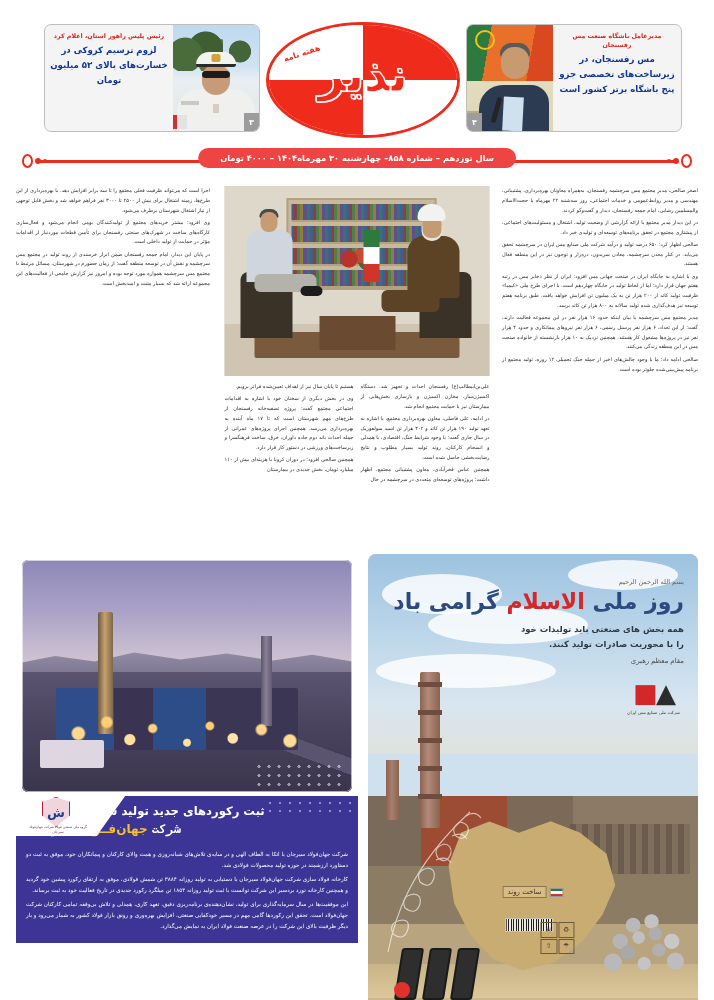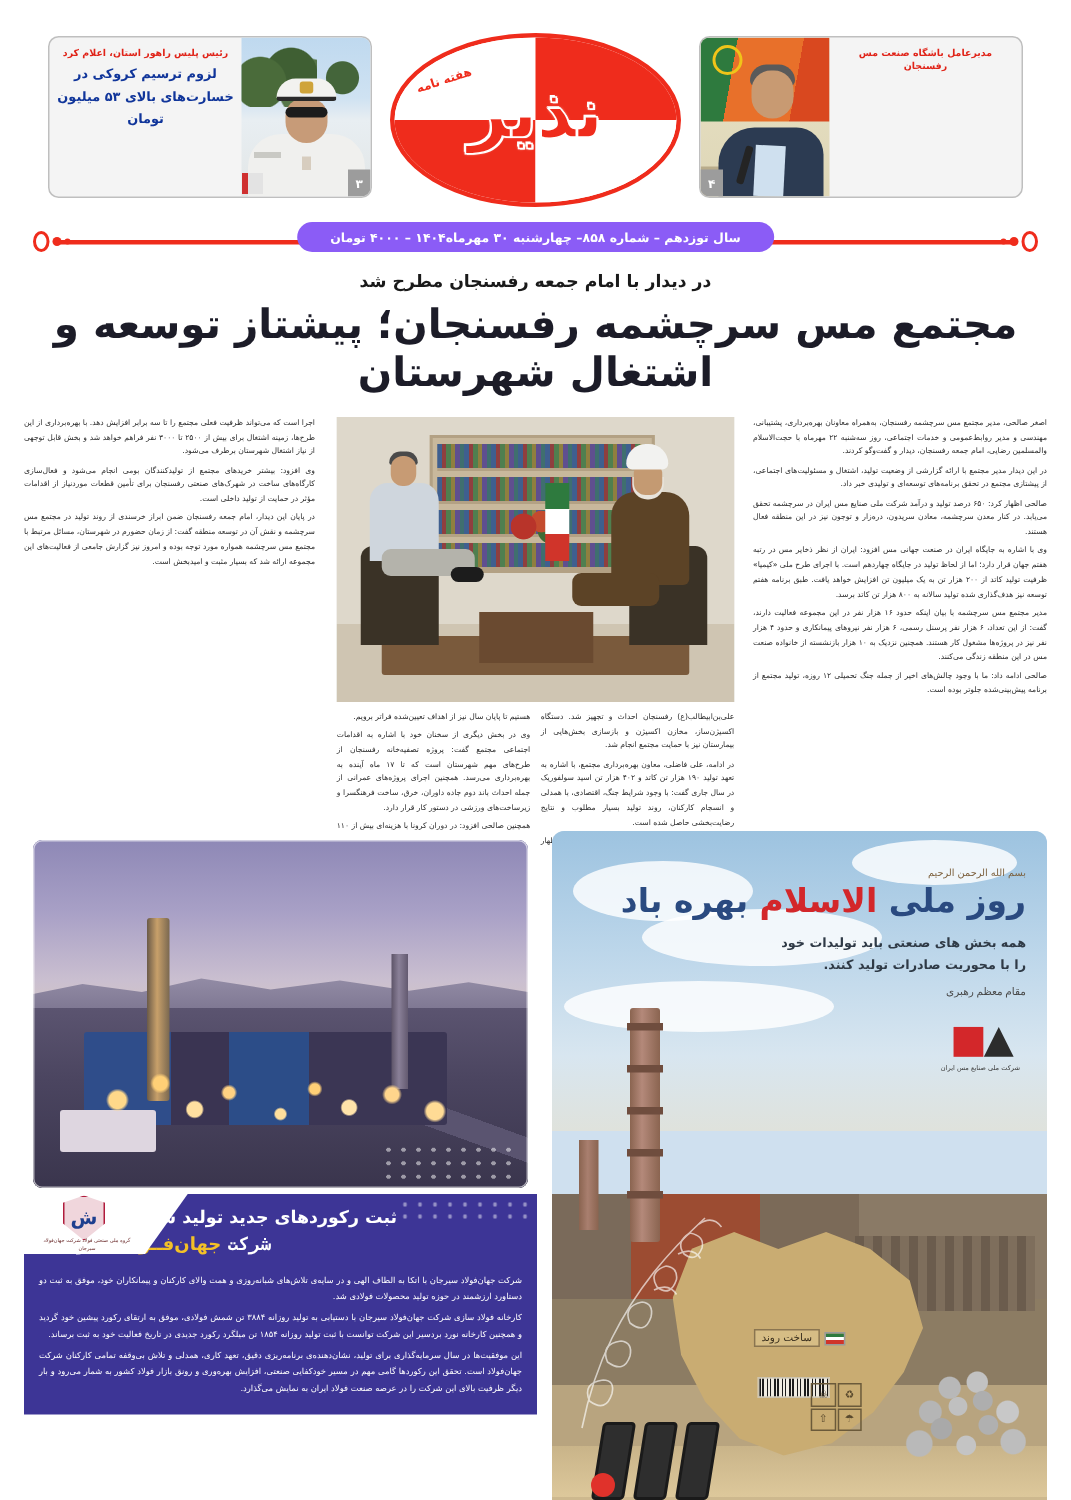--- a/index.html
+++ b/index.html
@@ -6,21 +6,21 @@
   * { box-sizing: border-box; margin: 0; padding: 0; }
   html, body {
     width: 714px; height: 1000px;
     background: #ffffff;
     font-family: "DejaVu Sans", "Liberation Sans", sans-serif;
     overflow: hidden;
   }
   .page { position: relative; width: 714px; height: 1000px; background: #fff; }
 
   
-  .masthead { position: relative; height: 120px; margin: 24px 0 0 0; padding-left: 28px; }
+  .masthead { position: relative; height: 120px; margin: 24px 0 0 12px; padding-left: 28px; }
 
   .teaser {
     position: absolute; top: 0;
     width: 216px; height: 108px;
     border: 1px solid #bfbfbf;
     border-radius: 7px;
     background: #f4f4f4;
     overflow: hidden;
     display: flex;
   }
@@ -126,21 +126,21 @@
     text-shadow: 0 0 2px #fff, 1px 1px 0 #fff;
   }
 
   
   .datebar { position: relative; height: 26px; margin-top: 4px; }
   .datebar .rule {
     position: absolute; top: 12px; left: 36px; right: 36px; height: 3px; background: #ef2c1c;
   }
   .datebar .pill {
     position: absolute; left: 50%; top: 0; transform: translateX(-50%);
-    background: #8b5cf6; color: #fff; font-size: 8.3px; font-weight: bold;
+    background: #ef4444; color: #fff; font-size: 8.3px; font-weight: bold;
     padding: 5px 22px; border-radius: 13px; white-space: nowrap; letter-spacing: .2px;
   }
   .orn { position: absolute; top: 6px; display: flex; align-items: center; gap: 2px; }
   .orn-l { left: 22px; }
   .orn-r { right: 22px; flex-direction: row-reverse; }
   .orn .d1 { width: 4px; height: 4px; border-radius: 50%; background: #ef2c1c; }
   .orn .d2 { width: 6px; height: 6px; border-radius: 50%; background: #ef2c1c; }
   .orn .ring { width: 11px; height: 14px; border: 2.5px solid #ef2c1c; border-radius: 50%; }
 
   
@@ -397,20 +397,21 @@
         <div class="quad q-bl"></div>
         <div class="quad q-br"></div>
         <div class="logo-word">نذیر</div>
         <div class="logo-sub">هفته نامه</div>
       </div>
     </div>
 
     <div class="teaser teaser-right">
       <div class="teaser-txt">
         <div class="teaser-kicker">مدیرعامل باشگاه صنعت مس رفسنجان</div>
+        <div class="teaser-head">مس رفسنجان، در زیرساخت‌های تخصصی جزو پنج باشگاه برتر کشور است</div>
       </div>
       <div class="teaser-photo ph-mgr">
         <div class="bg-orange"></div>
         <div class="logo-c"></div>
         <div class="desk"></div>
         <div class="suit"></div>
         <div class="shirt"></div>
         <div class="hair"></div>
         <div class="head"></div>
         <div class="mic"></div>
@@ -427,24 +428,20 @@
         <span class="ring"></span>
     </div>
     <div class="orn orn-r">
       <span class="d1"></span>
         <span class="d2"></span>
         <span class="ring"></span>
     </div>
     <div class="pill">سال توزدهم – شماره ۸۵۸– چهارشنبه ۳۰ مهرماه۱۴۰۴ –  ۴۰۰۰ تومان</div>
   </div>
 
-  <div class="headline-zone">
-    <div class="kicker-line">در دیدار با امام جمعه رفسنجان مطرح شد</div>
-    <div class="main-headline">مجتمع مس سرچشمه رفسنجان؛ پیشتاز توسعه و اشتغال شهرستان</div>
-  </div>
 
   <div class="article">
 
     <div class="col col-right">
       <p>اصغر صالحی، مدیر مجتمع مس سرچشمه رفسنجان، به‌همراه معاونان بهره‌برداری، پشتیبانی، مهندسی و مدیر روابط‌عمومی و خدمات اجتماعی، روز سه‌شنبه ۲۲ مهرماه با حجت‌الاسلام والمسلمین رضایی، امام جمعه رفسنجان، دیدار و گفت‌وگو کردند.</p>
       <p>در این دیدار مدیر مجتمع با ارائه گزارشی از وضعیت تولید، اشتغال و مسئولیت‌های اجتماعی، از پیشتازی مجتمع در تحقق برنامه‌های توسعه‌ای و تولیدی خبر داد.</p>
       <p>صالحی اظهار کرد: ۶۵۰ درصد تولید و درآمد شرکت ملی صنایع مس ایران در سرچشمه تحقق می‌یابد. در کنار معدن سرچشمه، معادن سریدون، دره‌زار و توجون نیز در این منطقه فعال هستند.</p>
       <p>وی با اشاره به جایگاه ایران در صنعت جهانی مس افزود: ایران از نظر ذخایر مس در رتبه هفتم جهان قرار دارد؛ اما از لحاظ تولید در جایگاه چهاردهم است. با اجرای طرح ملی «کیمیا» ظرفیت تولید کاتد از ۲۰۰ هزار تن به یک میلیون تن افزایش خواهد یافت. طبق برنامه هفتم توسعه نیز هدف‌گذاری شده تولید سالانه به ۸۰۰ هزار تن کاتد برسد.</p>
       <p>مدیر مجتمع مس سرچشمه با بیان اینکه حدود ۱۶ هزار نفر در این مجموعه فعالیت دارند، گفت: از این تعداد، ۶ هزار نفر پرسنل رسمی، ۶ هزار نفر نیروهای پیمانکاری و حدود ۴ هزار نفر نیز در پروژه‌ها مشغول کار هستند. همچنین نزدیک به ۱۰ هزار بازنشسته از خانواده صنعت مس در این منطقه زندگی می‌کنند.</p>
       <p>صالحی ادامه داد: ما با وجود چالش‌های اخیر از جمله جنگ تحمیلی ۱۲ روزه، تولید مجتمع از برنامه پیش‌بینی‌شده جلوتر بوده است.</p>
@@ -528,21 +525,21 @@
           <path d="M28 114 q-14 2 -9 14 q11 8 15 -5 q2 -9 -6 -9"></path>
           <path d="M92 10 q9 -6 15 2 M78 30 q10 -5 15 3 M62 54 q10 -5 15 3"></path>
         </g>
       </svg>
 
       <div class="ex-title">
         <div class="ex-bismillah">بسم الله الرحمن الرحیم</div>
         <div class="ex-main">
           <span class="blue">روز ملی</span>
           <span class="red">الاسلام</span>
-          <span class="blue">بهره باد</span>
+          <span class="blue">گرامی باد</span>
         </div>
         <div class="ex-sub">همه بخش های صنعتی باید تولیدات خود</div>
         <div class="ex-sub" style="margin-top:0">را با محوریت صادرات تولید کنند.</div>
         <div class="ex-sign">مقام معظم رهبری</div>
       </div>
 
       <div class="ex-logo">
         <div class="mark">▲<span class="dot">■</span></div>
         <div class="cap">شرکت ملی صنایع مس ایران</div>
       </div>

